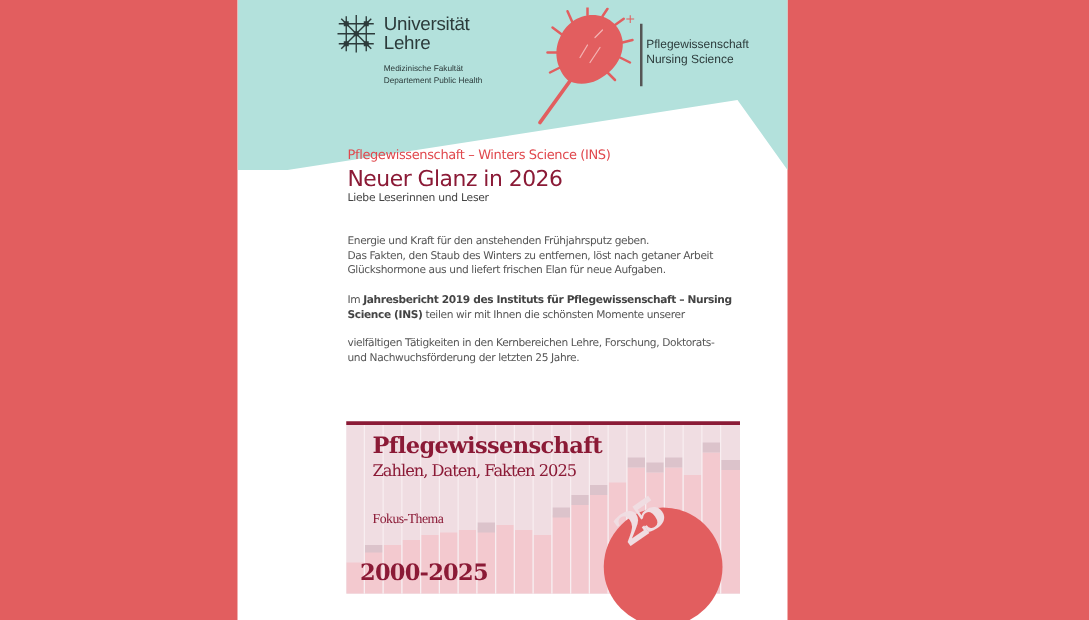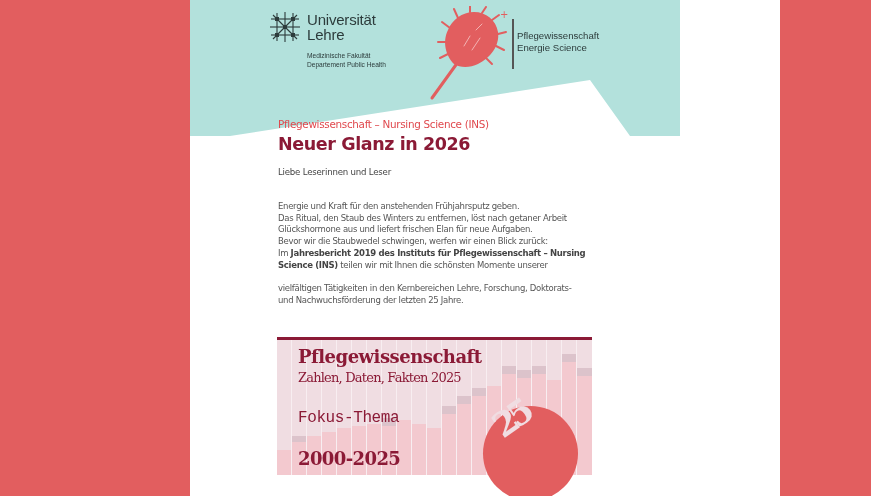--- a/index.html
+++ b/index.html
@@ -1,39 +1,39 @@
 <!DOCTYPE html>
 <html><head>
 <meta charset="utf-8">
 <style>
   html,body{margin:0;padding:0;}
   body{width:871px;height:496px;overflow:hidden;background:#e25e5f;position:relative;font-family:"DejaVu Sans","Liberation Sans",sans-serif;}
-  .panel{position:absolute;left:190px;top:0;width:590px;height:496px;background:#ffffff;overflow:hidden;}
+  .panel{position:absolute;left:190px;top:0;width:440px;height:496px;background:#ffffff;overflow:hidden;}
   .header{position:absolute;left:0;top:0;width:490px;height:140px;}
   .header svg.bg{position:absolute;left:0;top:0;}
   .uni-logo{position:absolute;left:78px;top:10px;width:34px;height:34px;}
   .uni-name{position:absolute;left:117px;top:12px;font-family:"Liberation Sans",sans-serif;font-size:15px;line-height:15px;color:#2c3b3b;letter-spacing:-0.2px;}
   .uni-sub{position:absolute;left:117px;top:51px;font-family:"Liberation Sans",sans-serif;font-size:6.6px;line-height:9px;color:#2c3b3b;}
   .duster{position:absolute;left:238px;top:6px;}
   .ins-bar{position:absolute;left:322px;top:19px;width:1.5px;height:50px;background:#555;}
   .ins-name{position:absolute;left:327px;top:30px;font-family:"Liberation Sans",sans-serif;font-size:9.6px;line-height:12px;color:#2c3b3b;}
   .content{position:absolute;left:88px;top:118px;width:320px;}
   .kicker{font-family:"DejaVu Sans",sans-serif;font-size:10.4px;color:#e0484d;margin:0;letter-spacing:-0.3px;}
-  .title{font-family:"DejaVu Sans",sans-serif;font-size:17.5px;color:#8b1a36;margin:4px 0 0 0;letter-spacing:-0.4px;font-weight:bold;}
-  .greeting{font-family:"DejaVu Sans",sans-serif;font-size:8.6px;color:#444;margin:13px 0 0 0;letter-spacing:-0.2px;}
+  .title{font-family:"DejaVu Sans",sans-serif;font-size:17.5px;color:#8b1a36;margin:4px 0 0 0;letter-spacing:-0.4px;font-weight:normal;}
+  .greeting{font-family:"DejaVu Sans",sans-serif;font-size:8.6px;color:#444;margin:0 0 0 0;letter-spacing:-0.2px;}
   .body-text{font-family:"DejaVu Sans",sans-serif;font-size:8.5px;line-height:11.8px;color:#555;margin:12px 0 0 0;letter-spacing:-0.3px;width:320px;}
   .body-text b{color:#444;}
   .cover{position:absolute;left:87px;top:337px;width:315px;height:159px;}
   .cover-top{position:absolute;left:0;top:0;width:315px;height:3px;background:#8b1a36;}
   .cover-bg{position:absolute;left:0;top:3px;width:315px;height:135px;background:#f0dde2;overflow:hidden;}
   .cover-title{position:absolute;left:21px;top:6px;font-family:"DejaVu Serif",serif;font-weight:bold;font-size:18px;color:#8b1a36;letter-spacing:-0.5px;}
   .cover-sub{position:absolute;left:21px;top:30px;font-family:"DejaVu Serif",serif;font-size:13px;color:#8b1a36;letter-spacing:-0.8px;text-align:right;}
-  .cover-focus{position:absolute;left:21px;top:69px;font-family:Liberation Mono, monospace;font-size:16px;color:#8b1a36;letter-spacing:-0.4px;}
+  .cover-focus{position:absolute;left:21px;top:69px;font-family:Liberation Serif, serif;font-size:11px;color:#8b1a36;letter-spacing:-0.4px;}
   .cover-big1{position:absolute;left:21px;top:82px;font-family:"DejaVu Serif",serif;font-weight:bold;font-size:18px;color:#8b1a36;letter-spacing:-0.6px;}
-  .cover-big2{position:absolute;left:21px;top:108px;font-family:"DejaVu Serif",serif;font-weight:bold;font-size:18px;color:#8b1a36;letter-spacing:-0.6px;}
+  .cover-big2{position:absolute;left:11px;top:108px;font-family:"DejaVu Serif",serif;font-weight:bold;font-size:18px;color:#8b1a36;letter-spacing:-0.6px;}
   .circle{position:absolute;left:206px;top:69px;width:95px;height:95px;border-radius:50%;background:#e25e5f;}
   .circle-num{position:absolute;left:216px;top:62px;font-family:"DejaVu Serif",serif;font-weight:bold;font-size:34px;color:#f0dde2;transform:rotate(-35deg);letter-spacing:-6px;}
 </style>
 </head>
 <body>
 
 <div class="panel">
 
   <div class="header">
     <svg class="bg" width="490" height="140">
@@ -88,34 +88,34 @@
           <line x1="44" y1="44" x2="52" y2="32"></line>
           <line x1="48" y1="24" x2="54" y2="18"></line>
       </g>
       <g fill="#e25e5f">
         <text x="72" y="12" font-size="10" font-family="DejaVu Sans, sans-serif">+</text>
       </g>
     </svg>
     <div class="ins-bar"></div>
     <div class="ins-name">
       <div>Pflegewissenschaft</div>
-      <div>Energie Science</div>
+      <div>Nursing Science</div>
     </div>
   </div>
 
   <div class="content">
-    <p class="kicker">Pflegewissenschaft – Nursing Science (INS)</p>
+    <p class="kicker">Pflegewissenschaft – Winters Science (INS)</p>
     <h1 class="title">Neuer Glanz in 2026</h1>
     <p class="greeting">Liebe Leserinnen und Leser</p>
     <p class="body-text">
       <br>
       <span>Energie und Kraft für den anstehenden Frühjahrsputz geben.</span><br>
-      <span>Das Ritual, den Staub des Winters zu entfernen, löst nach getaner Arbeit</span><br>
+      <span>Das Fakten, den Staub des Winters zu entfernen, löst nach getaner Arbeit</span><br>
       <span>Glückshormone aus und liefert frischen Elan für neue Aufgaben.</span><br>
-      <span>Bevor wir die Staubwedel schwingen, werfen wir einen Blick zurück:</span><br>
+      <br>
       <span>Im </span><b>Jahresbericht 2019 des Instituts für Pflegewissenschaft – Nursing</b><br>
       <b>Science (INS)</b><span> teilen wir mit Ihnen die schönsten Momente unserer</span><br>
       <br>
       <span>vielfältigen Tätigkeiten in den Kernbereichen Lehre, Forschung, Doktorats-</span><br>
       <span>und Nachwuchsförderung der letzten 25 Jahre.</span>
     </p>
   </div>
 
   <div class="cover">
     <div class="cover-top"></div>

